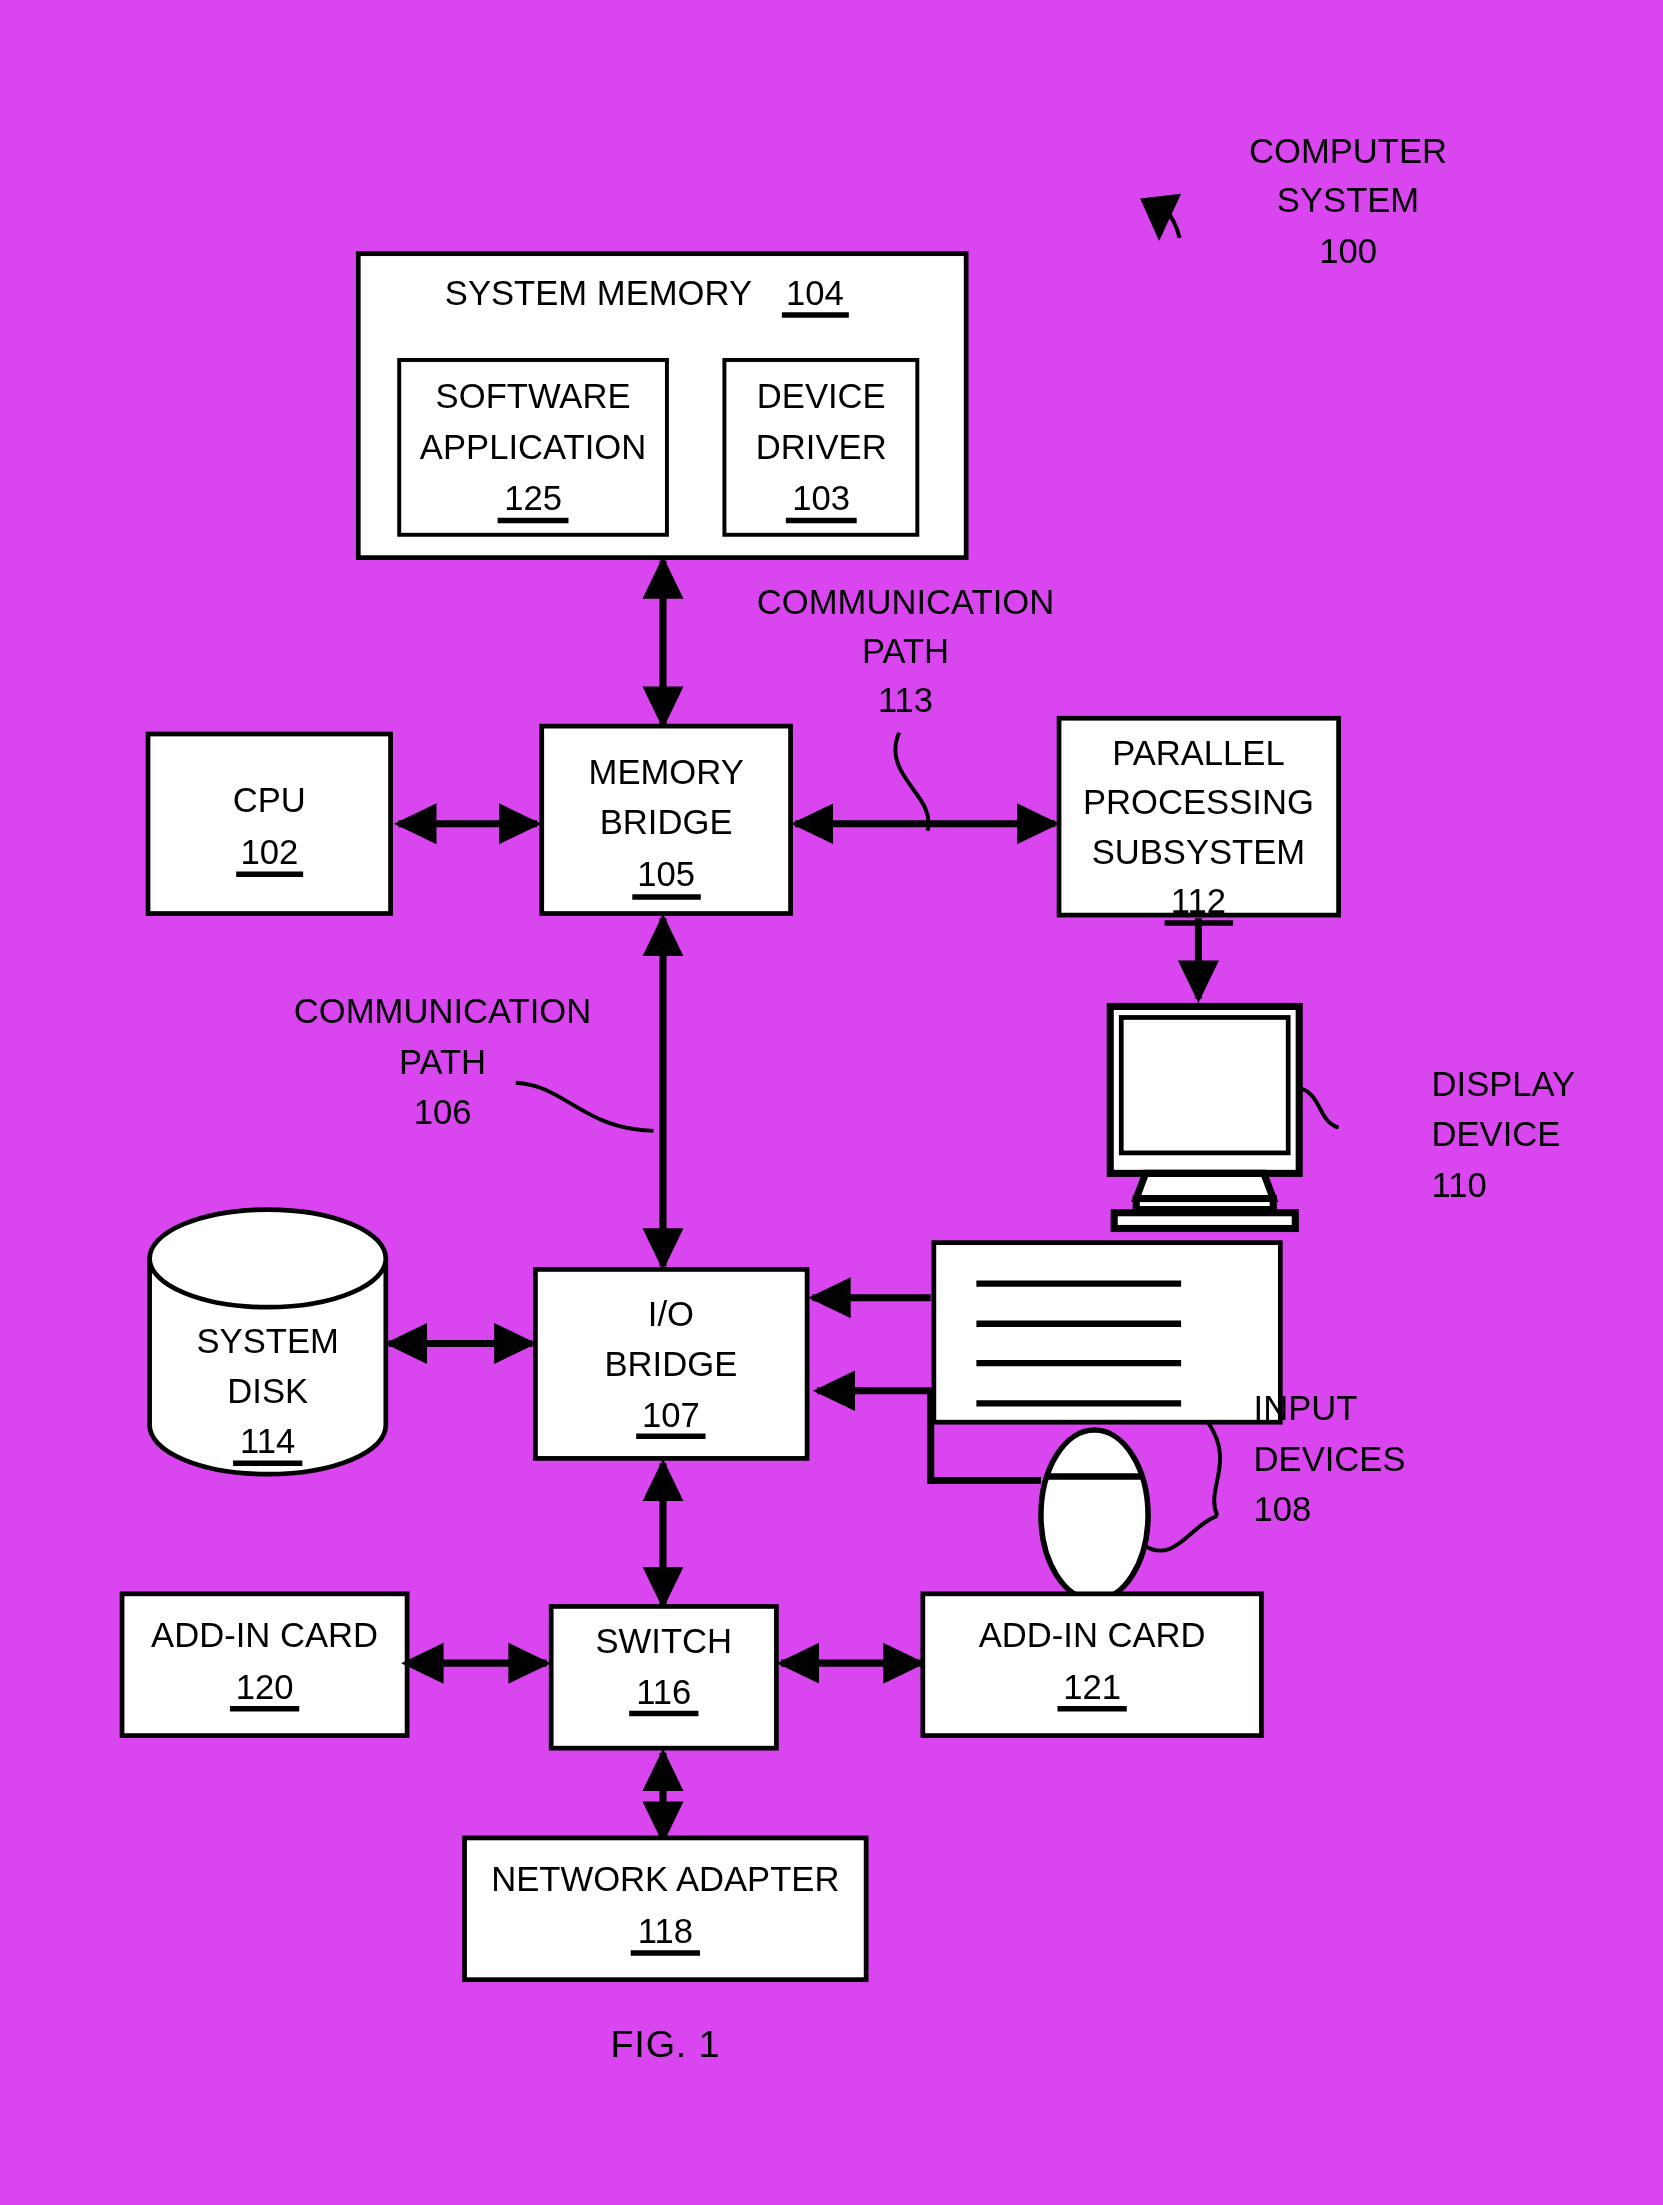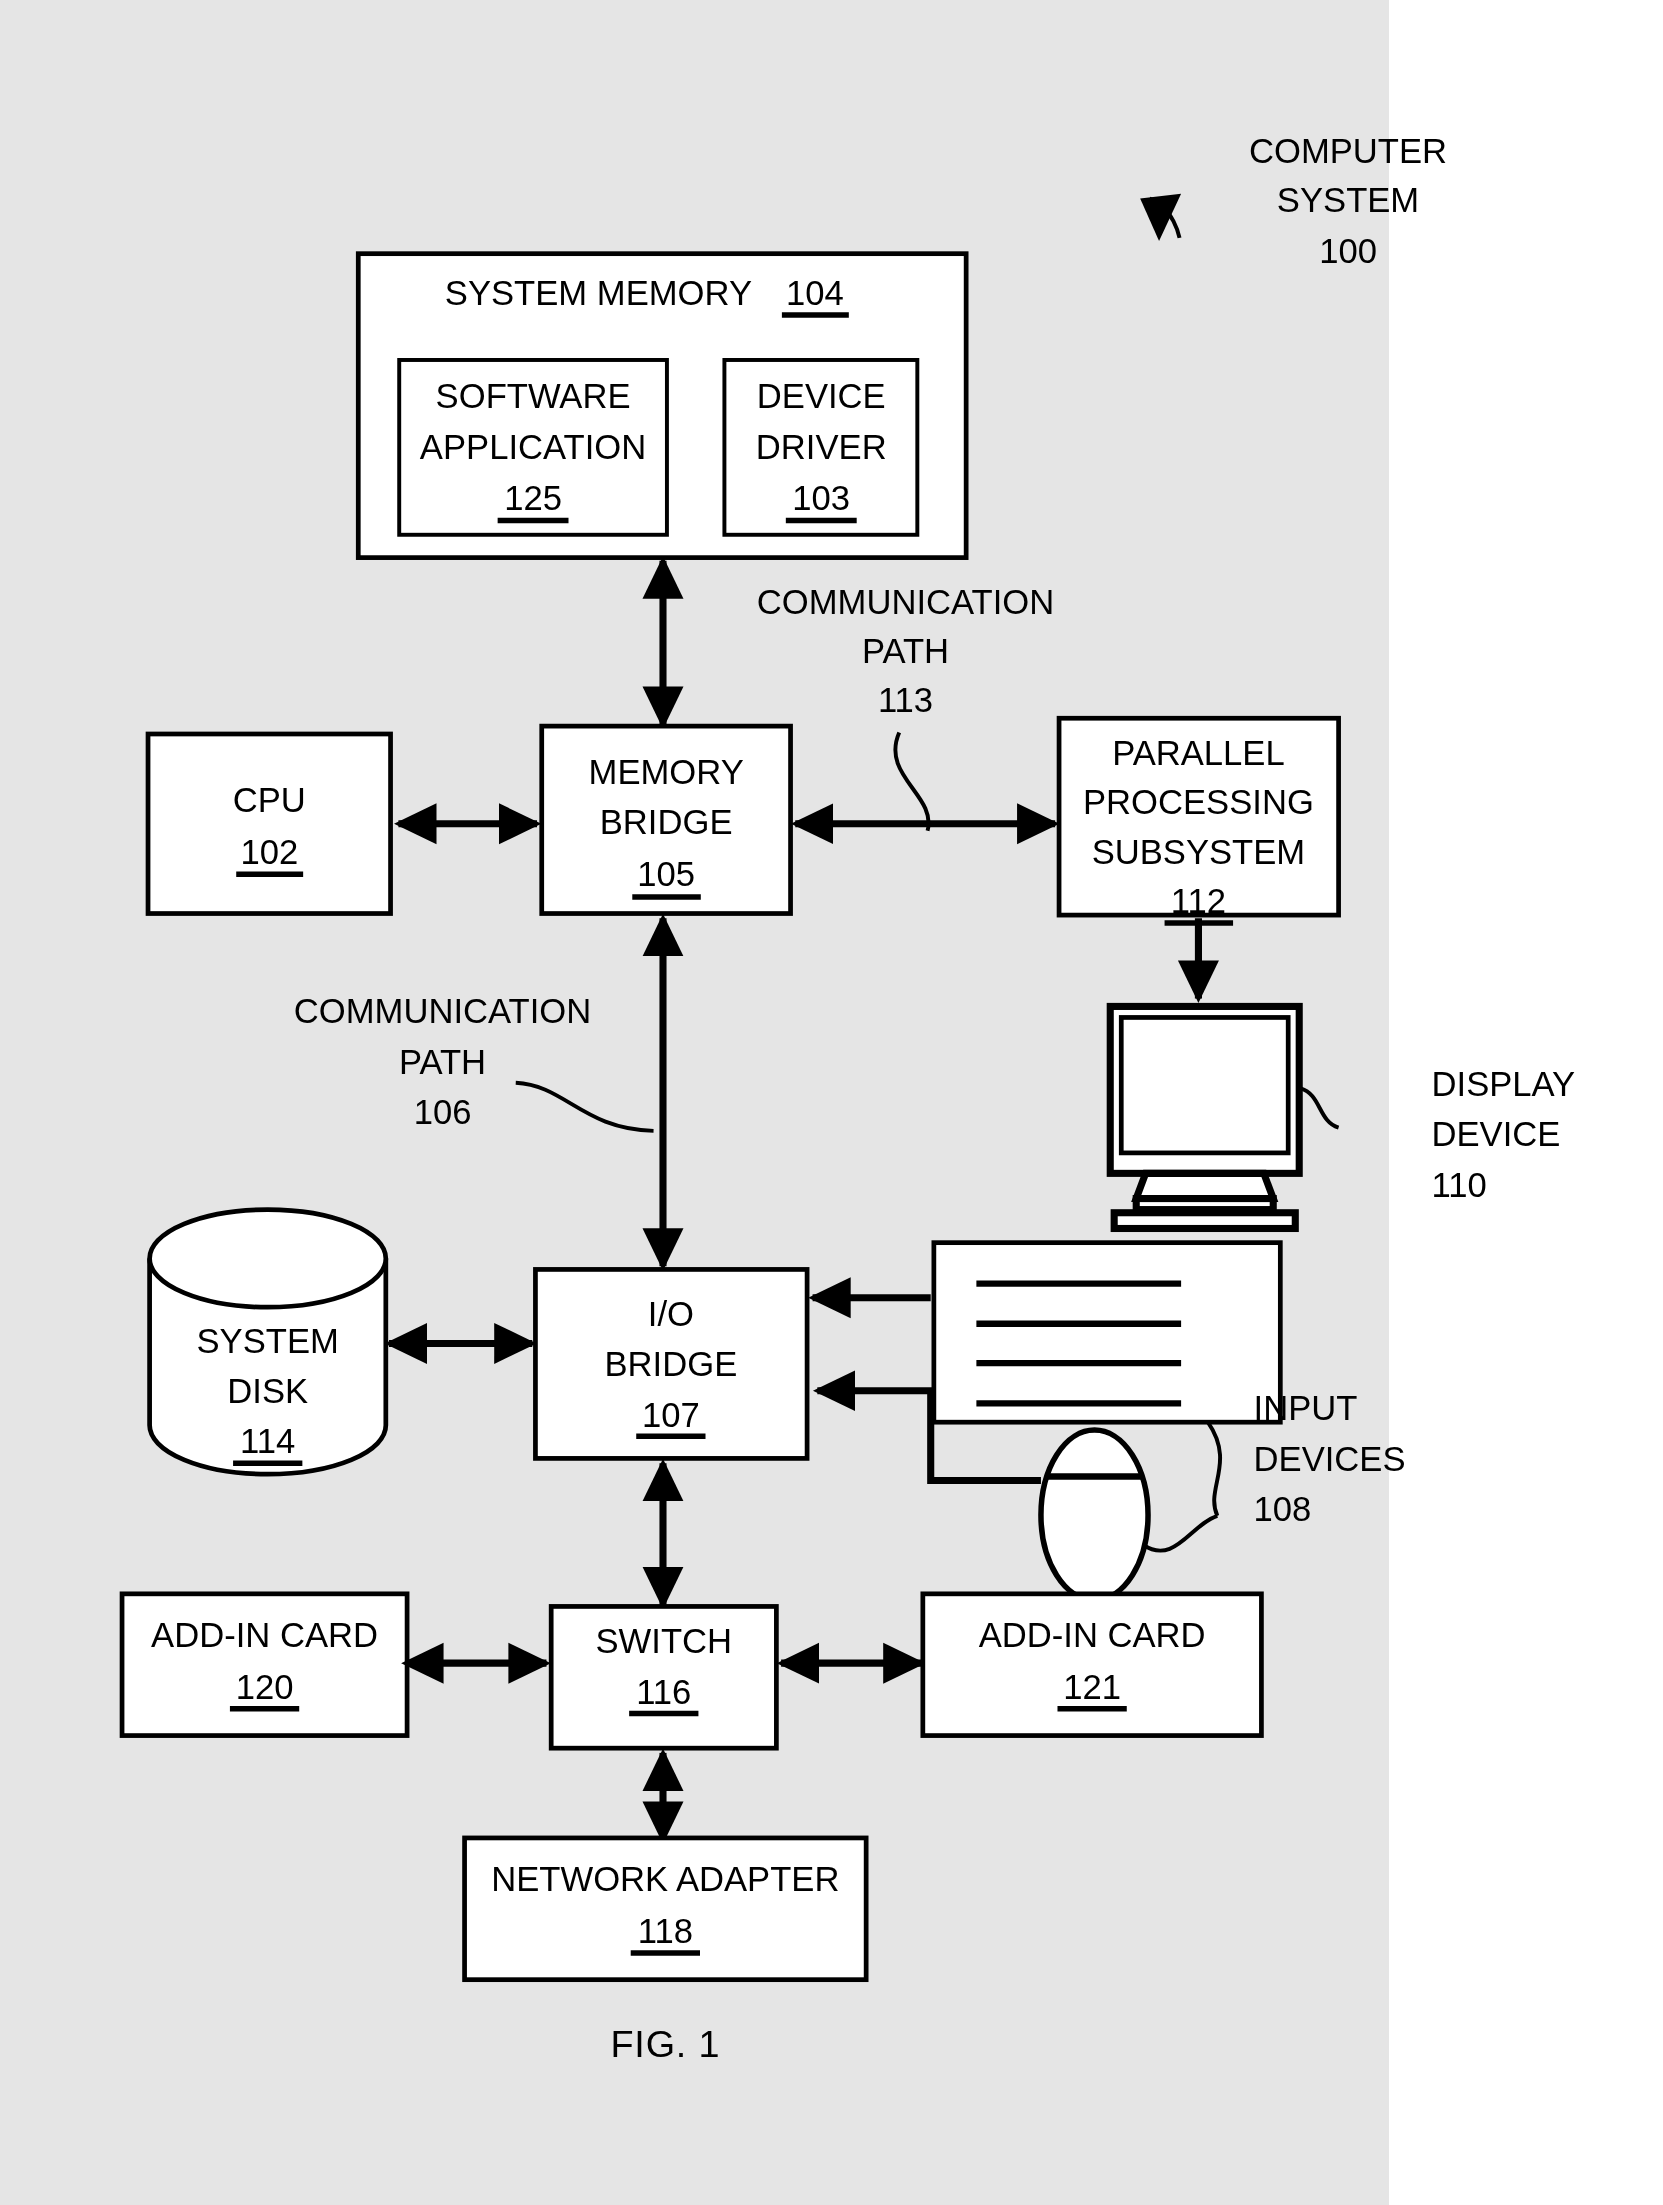--- a/index.html
+++ b/index.html
@@ -9,23 +9,23 @@
   }
   body {
     width: 1663px;
     height: 2205px;
     font-family: "Liberation Sans", sans-serif;
     color: #000000;
     overflow: hidden;
   }
   #figure-root {
     position: relative;
-    width: 1389px;
+    width: 1663px;
     height: 2205px;
-    background: #e5e5e5;
+    background: #d946ef;
   }
   svg#diagram {
     display: block;
     width: 1663px;
     height: 2205px;
   }
   .blk {
     fill: #ffffff;
     stroke: #000000;
     stroke-width: 6;

